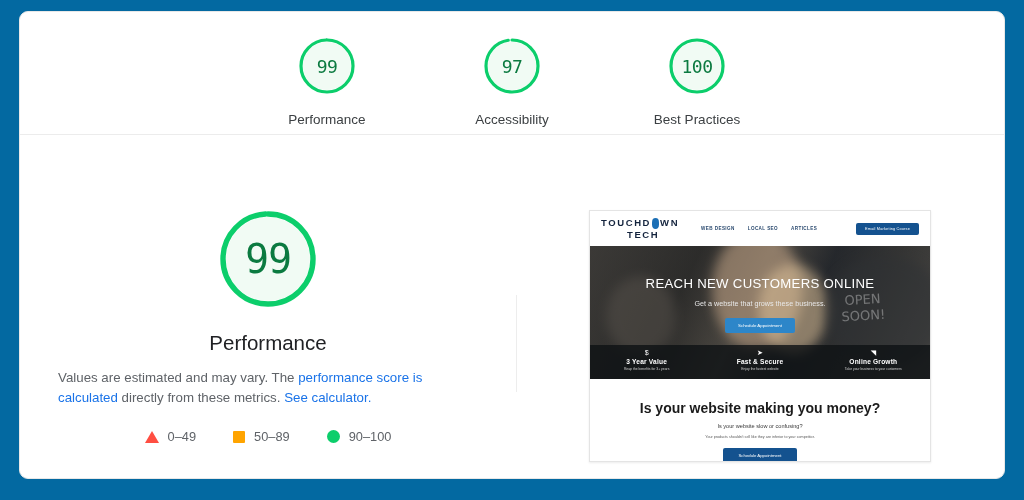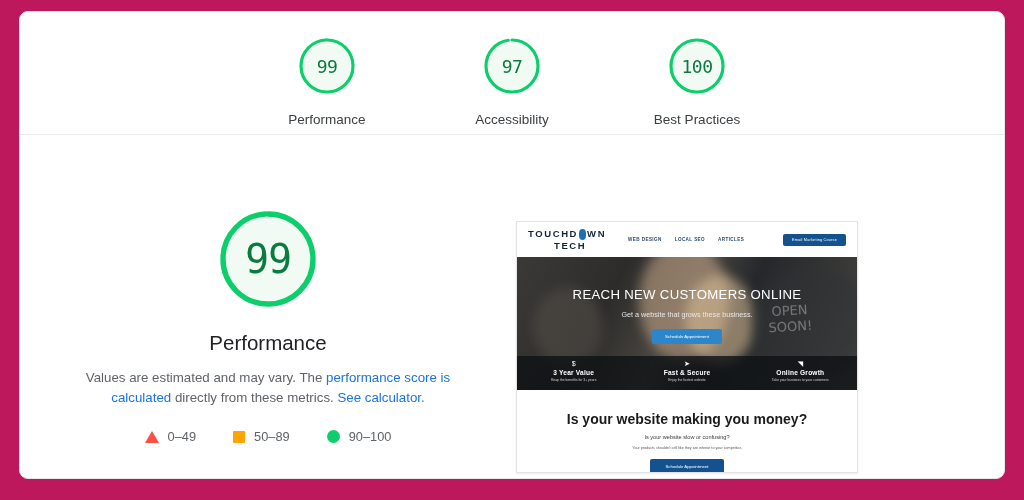--- a/index.html
+++ b/index.html
@@ -9,21 +9,21 @@
     width: 1024px;
     height: 500px;
     overflow: hidden;
     font-family: "Liberation Sans", sans-serif;
   }
 
   #root {
     position: relative;
     width: 1024px;
     height: 500px;
-    background: #be185d;
+    background: #0369a1;
   }
 
   
   .report-card {
     position: absolute;
     left: 19px;
     top: 11px;
     width: 986px;
     height: 468px;
     background: #ffffff;
@@ -135,21 +135,21 @@
 
   .perf-title {
     margin-top: 18px;
     font-size: 20.5px;
     color: #202124;
   }
 
   .perf-desc {
     margin-top: 13px;
     width: 420px;
-    text-align: center;
+    text-align: left;
     font-size: 13.3px;
     line-height: 20px;
     color: #5f6368;
   }
   .perf-desc a {
     color: #1a73e8;
     text-decoration: none;
   }
 
   .legend {
@@ -179,24 +179,24 @@
   .cir {
     width: 13px; height: 13px;
     border-radius: 50%;
     background: #0cce6b;
   }
 
   
   .thumb-col {
     position: absolute;
     left: 496px;
-    top: 15px;
+    top: 4px;
     right: 0;
     display: flex;
-    justify-content: flex-start;
+    justify-content: center;
     padding-top: 71px;
   }
 
   .thumb {
     position: relative;
     width: 342px;
     height: 252px;
     background: #ffffff;
     border: 1px solid #e4e4e4;
     box-shadow: 0 1px 2px rgba(0,0,0,0.08);

